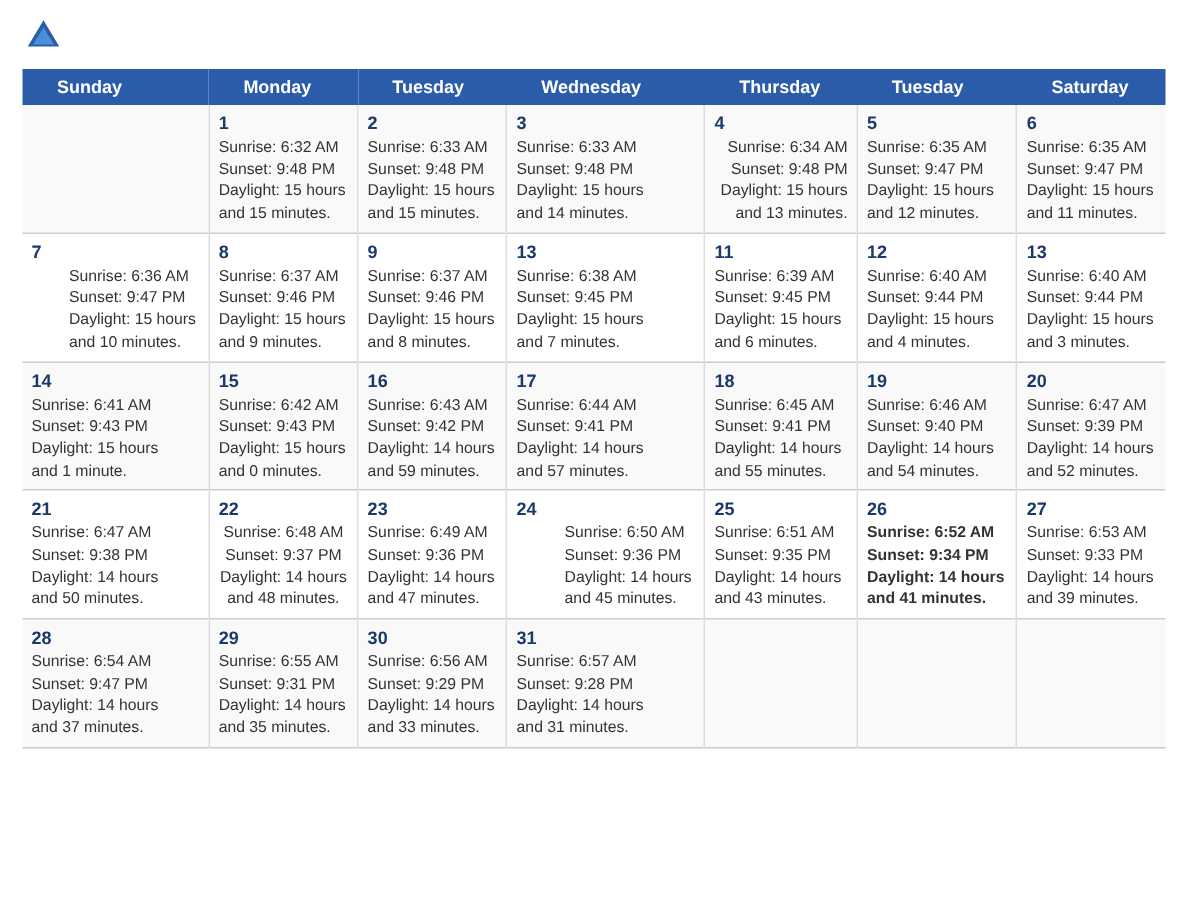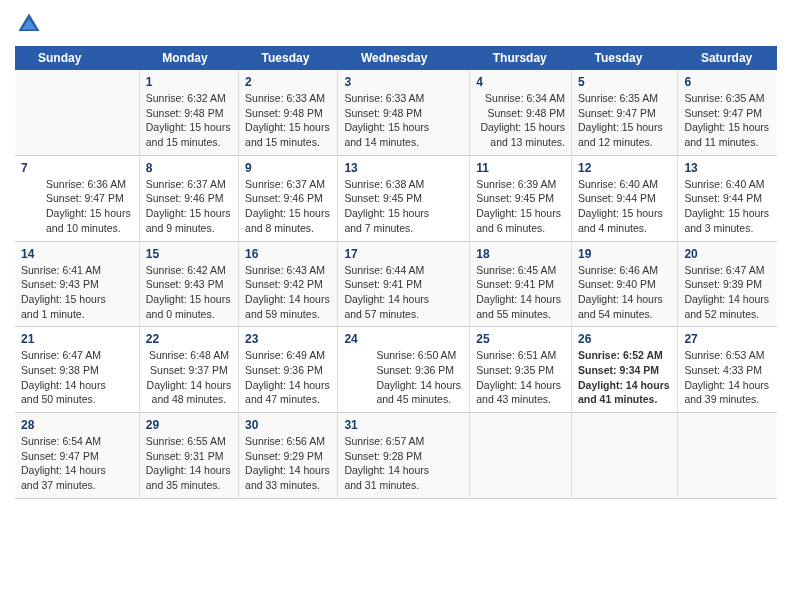--- a/index.html
+++ b/index.html
@@ -314,21 +314,21 @@
           <td>
             <span class="day-num">26</span>
             <div class="day-info" style="white-space: pre-line; font-weight: bold;">Sunrise: 6:52 AM
 Sunset: 9:34 PM
 Daylight: 14 hours
 and 41 minutes.</div>
           </td>
           <td>
             <span class="day-num">27</span>
             <div class="day-info" style="white-space: pre-line;">Sunrise: 6:53 AM
-Sunset: 4:33 PM
+Sunset: 9:33 PM
 Daylight: 14 hours
 and 39 minutes.</div>
           </td>
         </tr>
         <tr>
           <td>
             <span class="day-num">28</span>
             <div class="day-info" style="white-space: pre-line;">Sunrise: 6:54 AM
 Sunset: 9:47 PM
 Daylight: 14 hours

